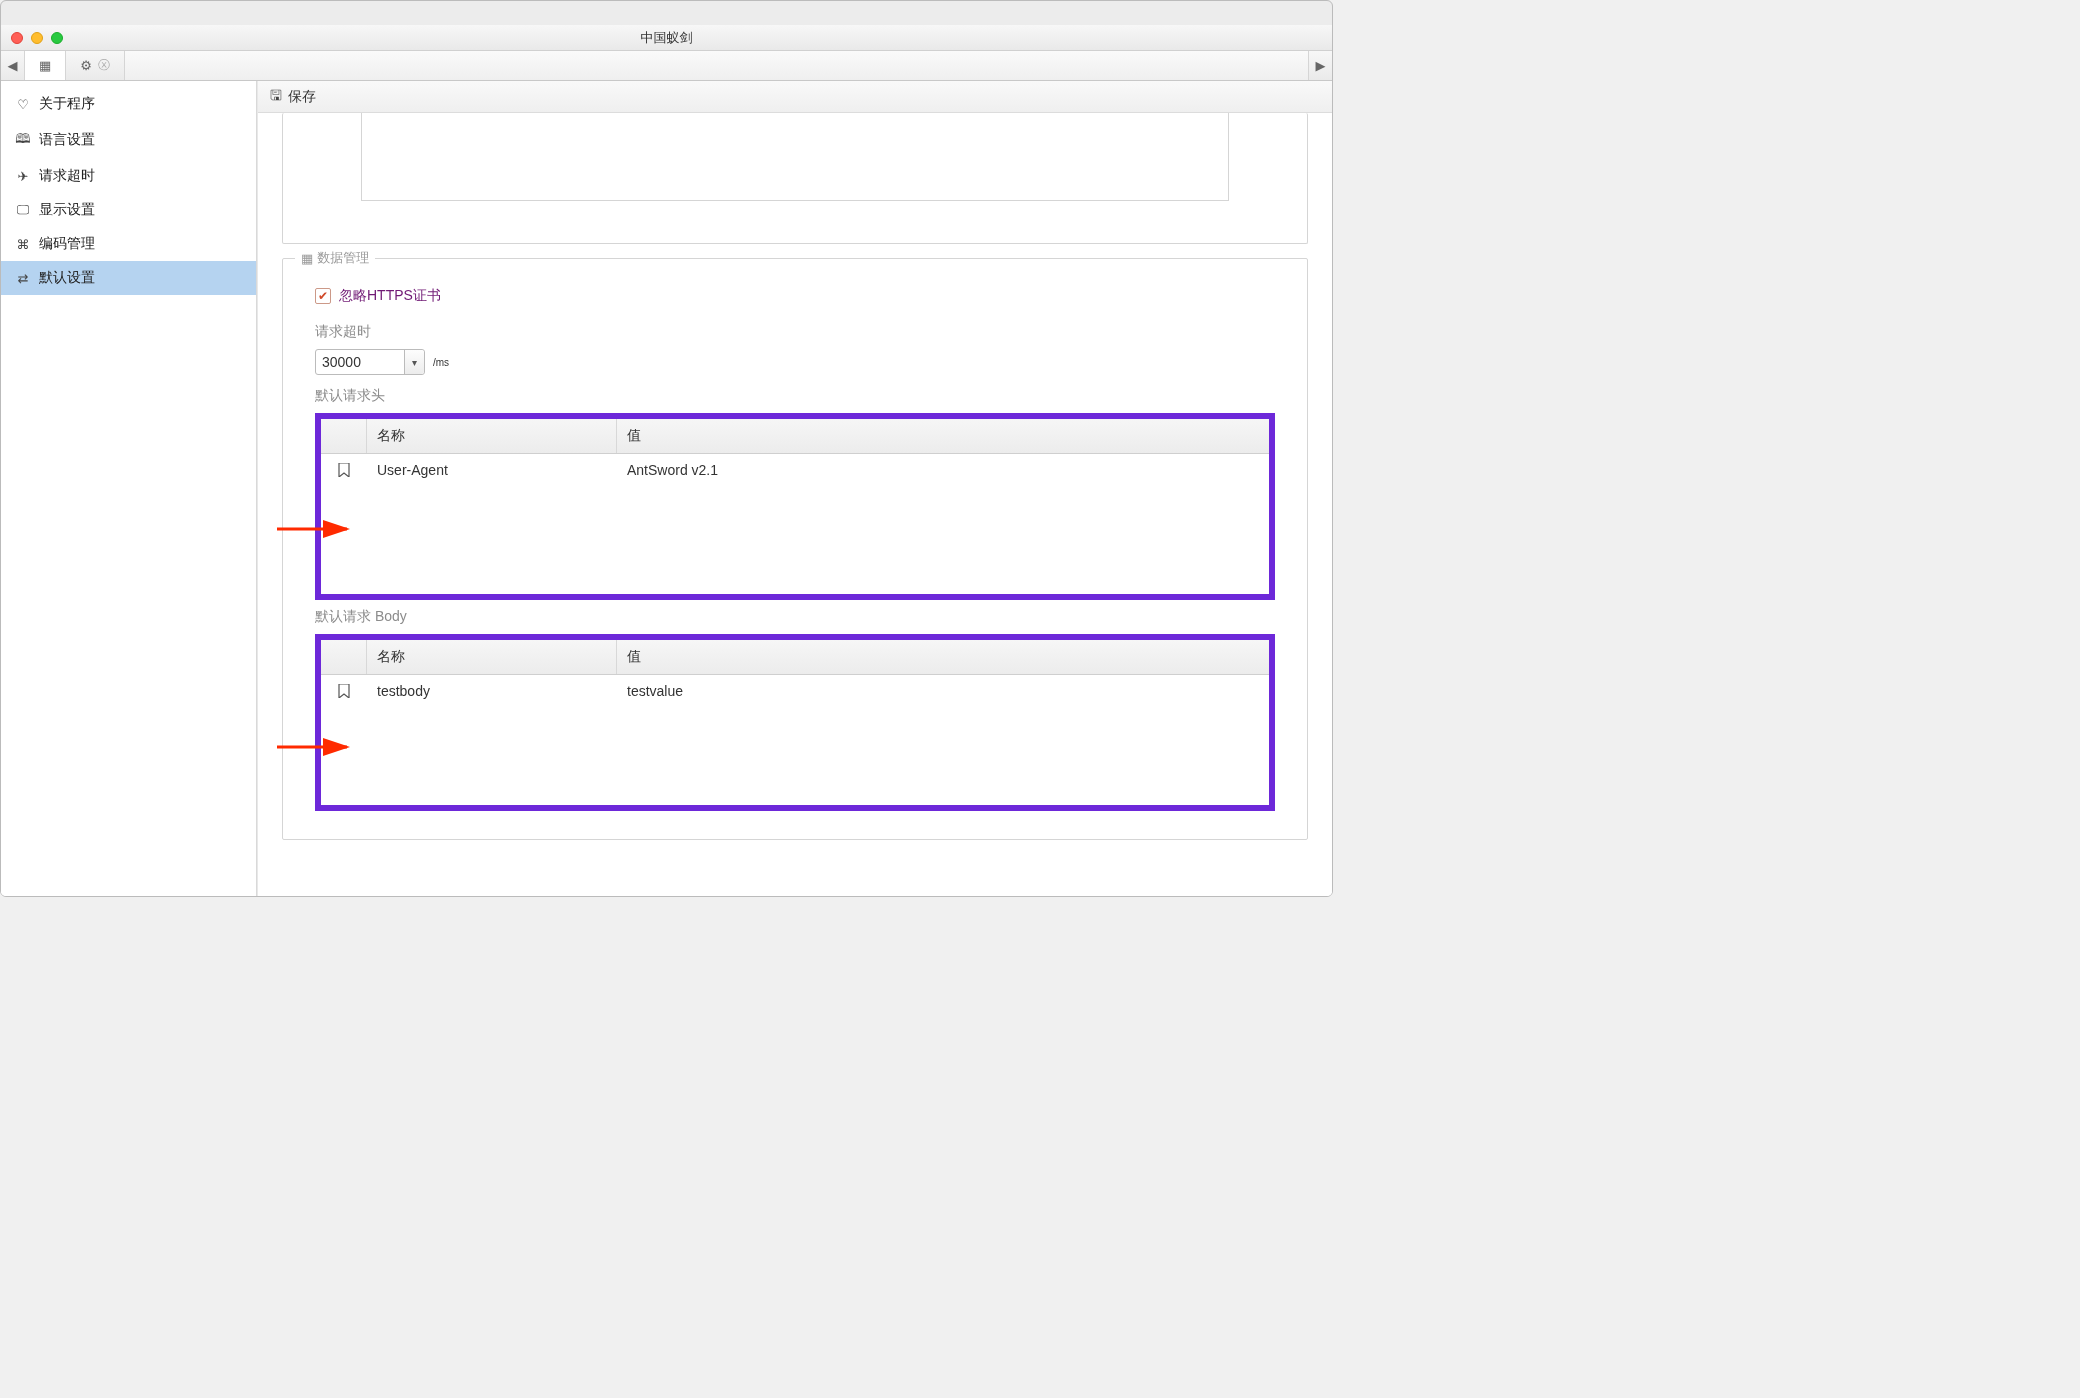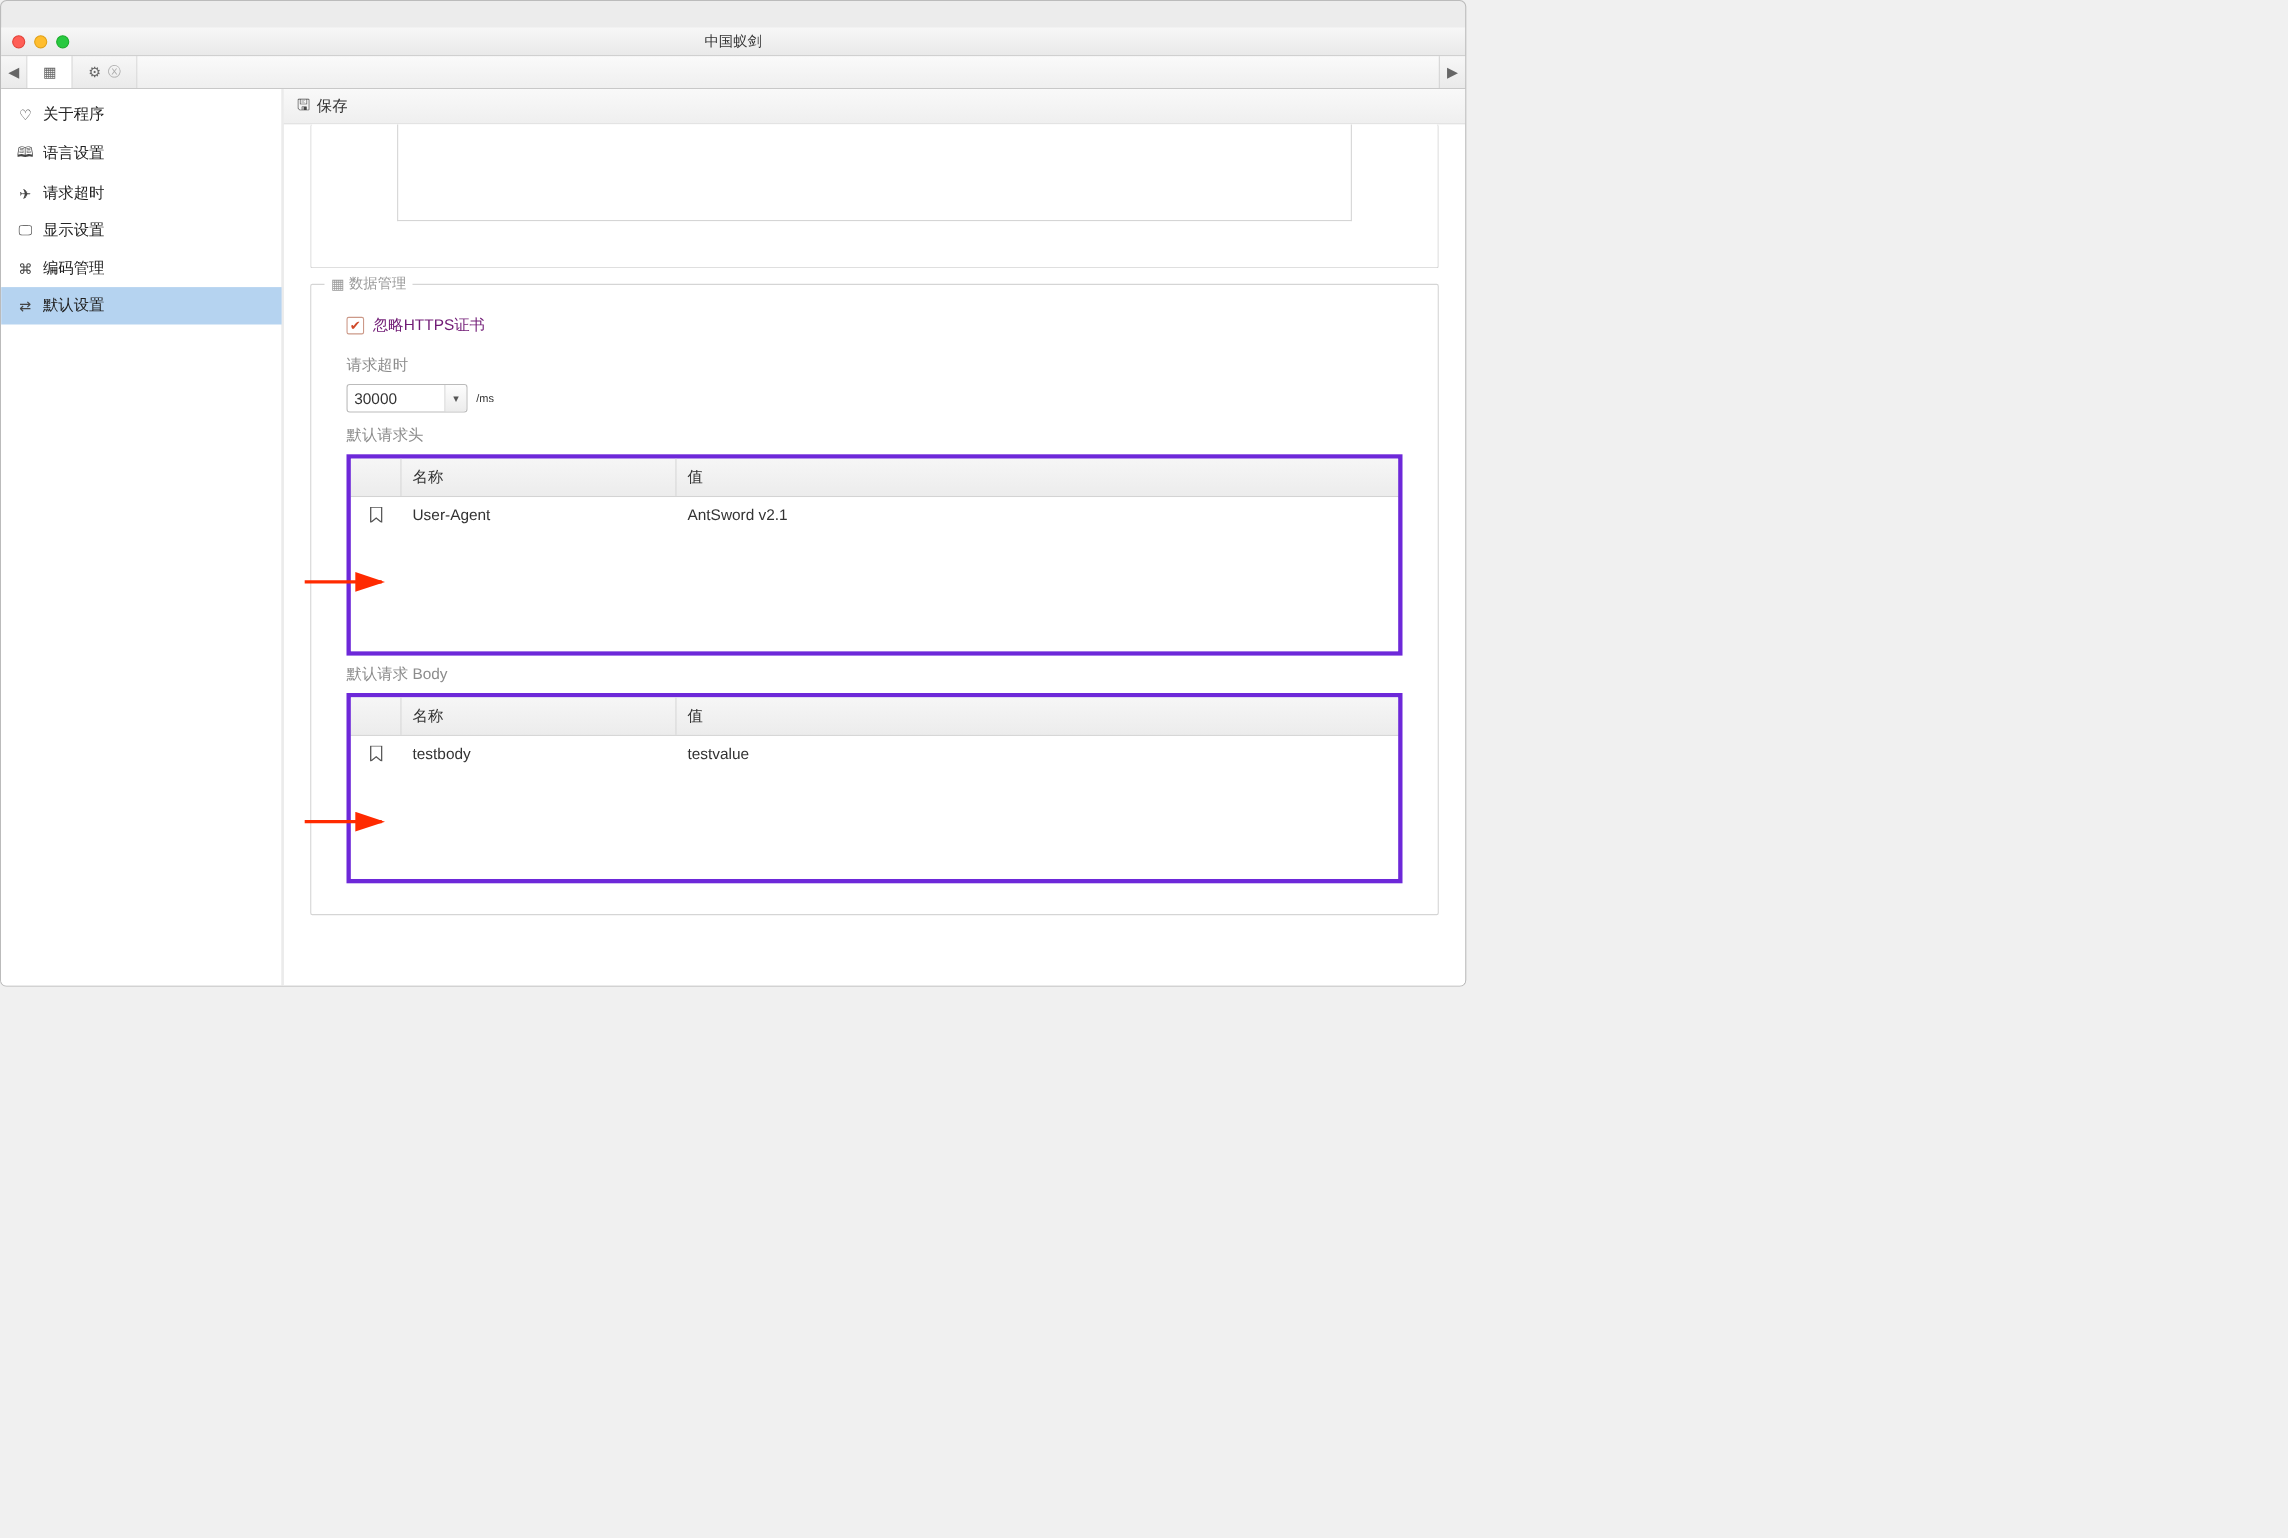--- a/index.html
+++ b/index.html
@@ -44,21 +44,21 @@
 .checkbox { width: 16px; height: 16px; border: 1px solid #c98; background: #fff; display: inline-flex; align-items: center; justify-content: center; color: #d04a2a; font-size: 12px; border-radius: 2px; }
 .check-label { font-size: 14px; color: #701a75; }
 
 .field-label { color: #8c8c8c; font-size: 14px; margin: 12px 0 8px 4px; }
 
 .spin { display: flex; align-items: center; gap: 8px; margin-left: 4px; }
 .spin-input { width: 110px; height: 26px; border: 1px solid #bbb; background: #fff; display: flex; align-items: center; padding: 0 6px; font-size: 14px; border-radius: 3px; position: relative; }
 .spin-btn { position: absolute; right: 0; top: 0; bottom: 0; width: 20px; border-left: 1px solid #bbb; background: linear-gradient(#fdfdfd,#ececec); display: flex; align-items: center; justify-content: center; font-size: 10px; color: #555; border-radius: 0 3px 3px 0; }
 .unit { color: #333; font-size: 10px; }
 
-.grid { border: 4px solid #6d28d9; margin: 6px 4px 0 4px; }
+.grid { border: 6px solid #6d28d9; margin: 6px 4px 0 4px; }
 .grid-head { display: flex; background: linear-gradient(#f6f6f6,#ececec); border-bottom: 1px solid #cfcfcf; }
 .gh-cell { padding: 8px 10px; font-size: 14px; color: #333; border-right: 1px solid #d8d8d8; }
 .gh-cell:last-child { border-right: none; }
 .col-icon { width: 46px; }
 .col-name { width: 250px; }
 .col-val { flex: 1; }
 .grid-body { height: 140px; background: #fff; }
 .grid-body.short { height: 130px; }
 .grow { display: flex; align-items: center; }
 .gc { padding: 8px 10px; font-size: 14px; }

